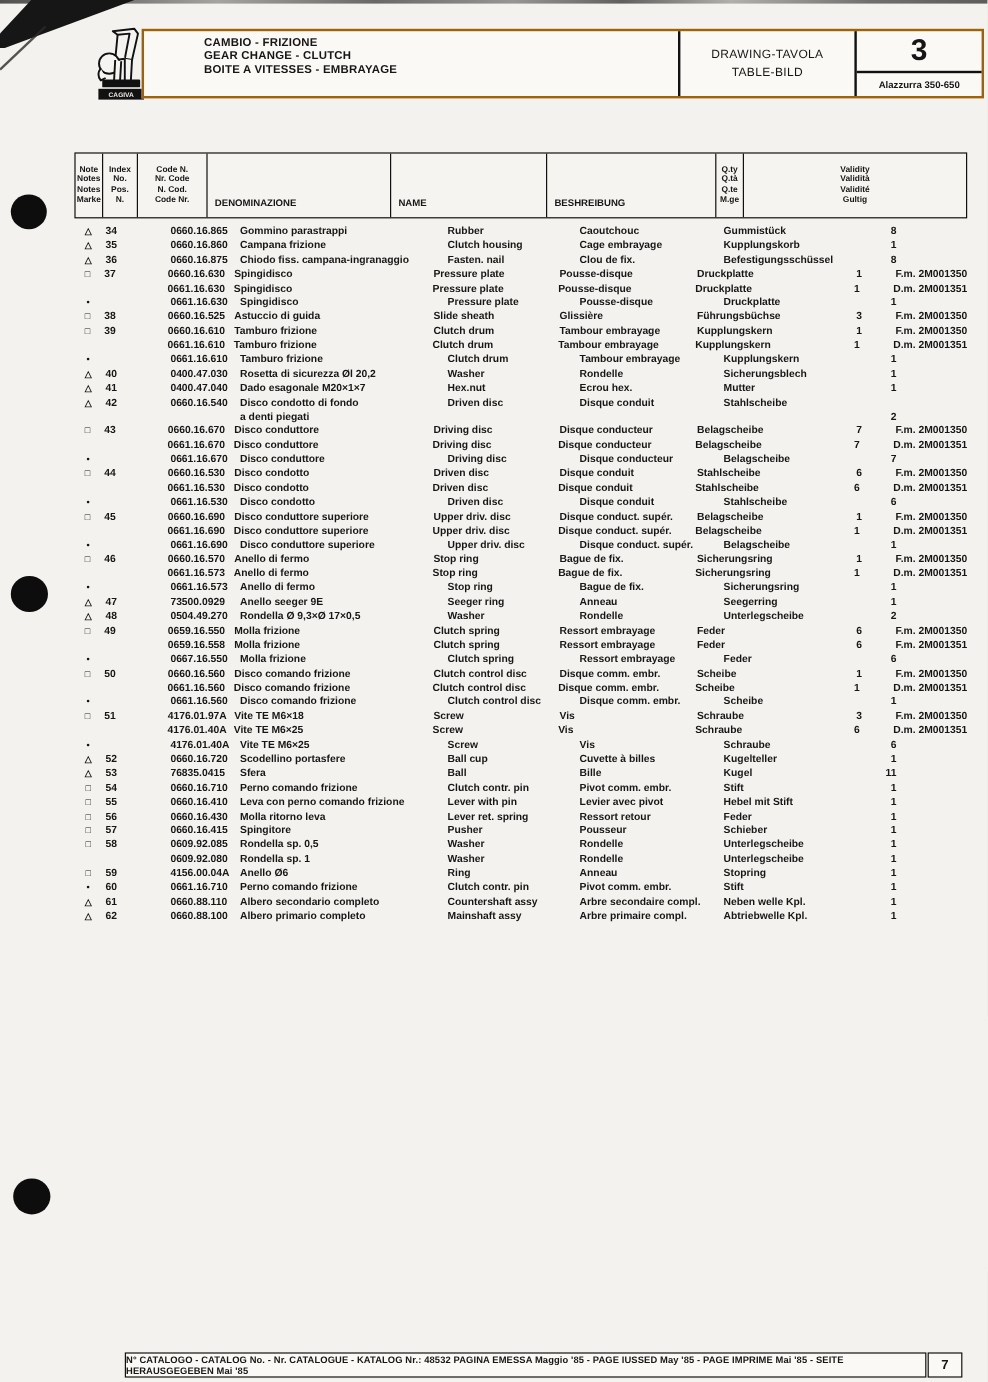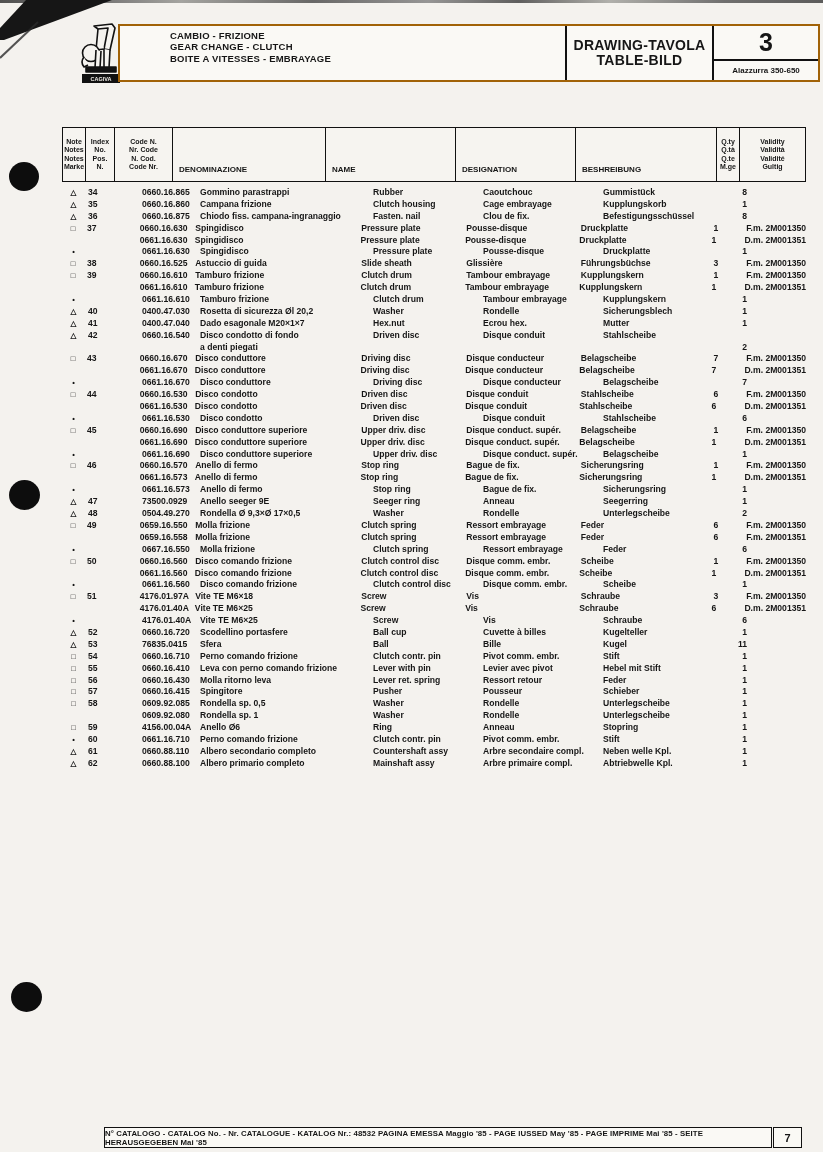--- a/index.html
+++ b/index.html
@@ -23,21 +23,21 @@
   .dot3{left:11px;top:982px;width:31px;height:30px;}
 
   
   .logo{position:absolute;left:74px;top:22px;width:54px;height:62px;}
   .hdr-box{position:absolute;left:118px;top:24px;width:698px;height:54px;border:2px solid #a16207;
     background:#faf9f5;display:flex;}
   .hdr-titles{width:445px;padding:4px 0 0 50px;box-sizing:border-box;}
   .hdr-titles div{font-size:9.5px;font-weight:700;line-height:11.4px;letter-spacing:.2px;}
   .hdr-drawing{width:145px;border-left:2px solid #111;display:flex;flex-direction:column;
     justify-content:center;align-items:center;}
-  .hdr-drawing div{font-size:14px;font-weight:700;letter-spacing:.3px;line-height:15px;}
+  .hdr-drawing div{font-size:10px;font-weight:400;letter-spacing:.3px;line-height:15px;}
   .hdr-right{flex:1;border-left:2px solid #111;display:flex;flex-direction:column;}
   .hdr-num{height:33px;border-bottom:2px solid #111;display:flex;align-items:center;justify-content:center;
     font-size:25px;font-weight:700;}
   .hdr-model{flex:1;display:flex;align-items:center;justify-content:center;font-size:8px;font-weight:600;}
 
   
   .thead{position:absolute;left:62px;top:127px;width:744px;height:55px;border:1.8px solid #111;
     box-sizing:border-box;display:flex;background:#f6f4f0;}
   .th{border-right:1.5px solid #111;box-sizing:border-box;display:flex;flex-direction:column;
     justify-content:center;align-items:center;font-size:7px;font-weight:700;line-height:8.4px;}
@@ -133,21 +133,20 @@
       <span>N.</span>
     </div>
     <div class="th th-code">
       <span>Code N.</span>
       <span>Nr. Code</span>
       <span>N. Cod.</span>
       <span>Code Nr.</span>
     </div>
     <div class="th th-den single">DENOMINAZIONE</div>
     <div class="th th-name single">NAME</div>
-    <div class="th th-des single">DESIGNATION</div>
     <div class="th th-bes single">BESHREIBUNG</div>
     <div class="th th-qty">
       <span>Q.ty</span>
       <span>Q.tà</span>
       <span>Q.te</span>
       <span>M.ge</span>
     </div>
     <div class="th th-val">
       <span>Validity</span>
       <span>Validità</span>

